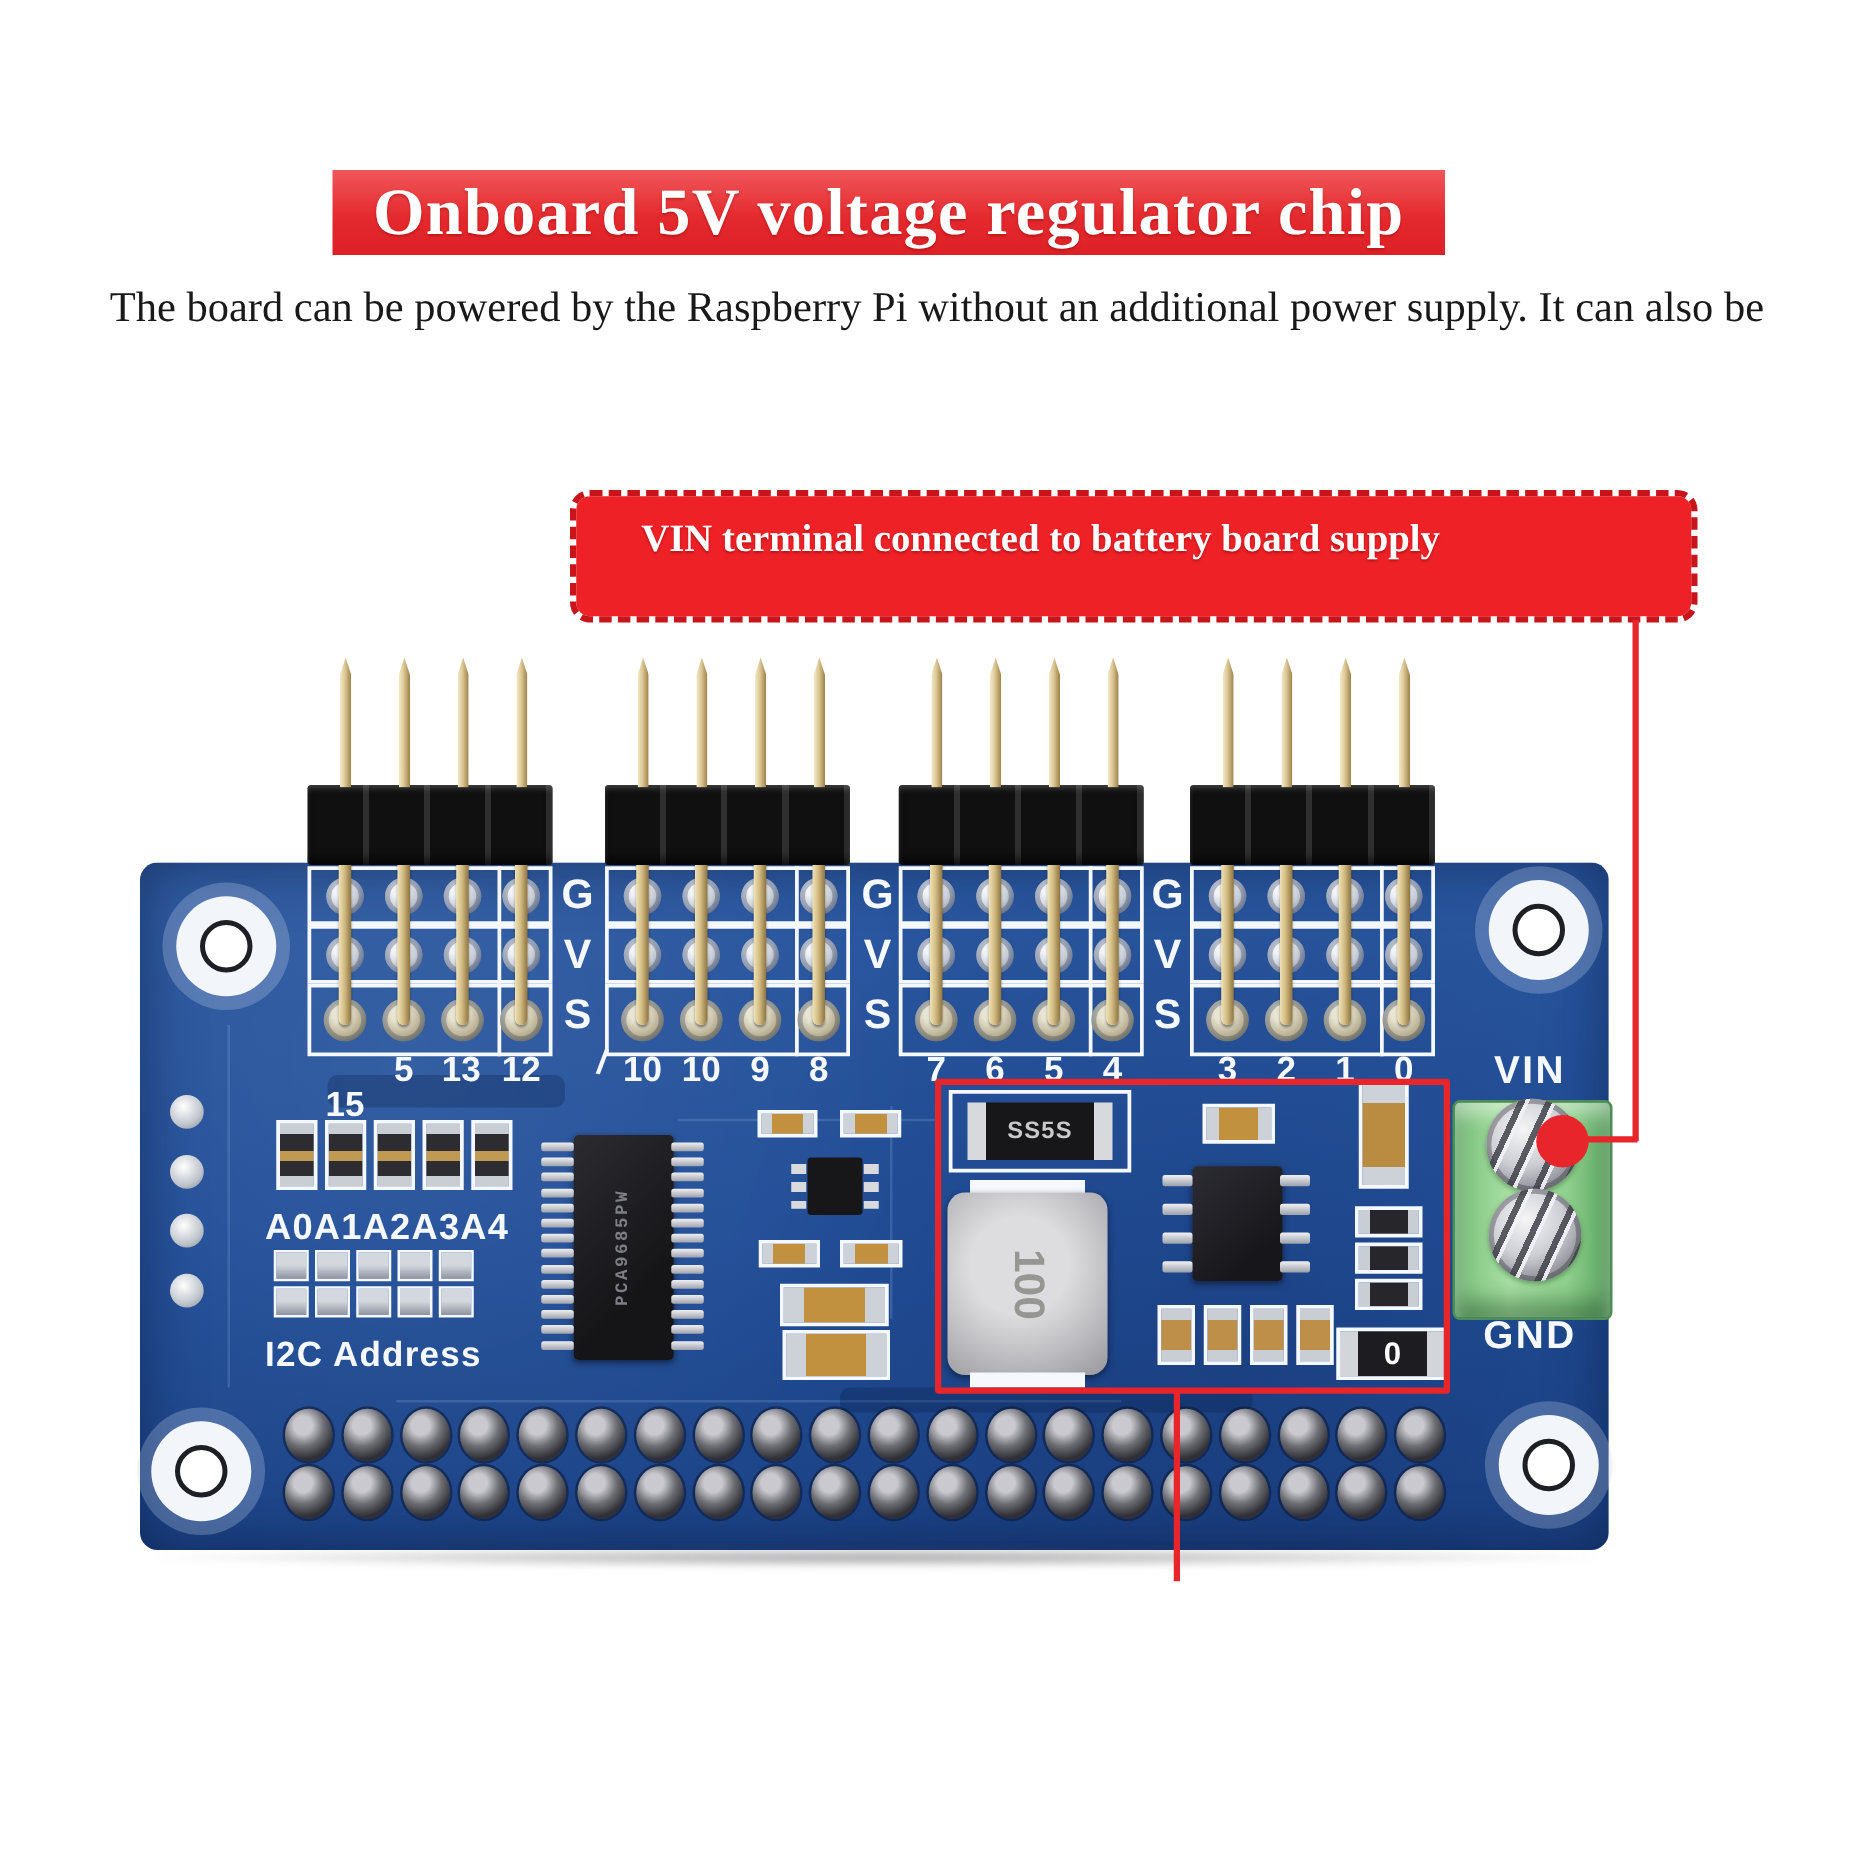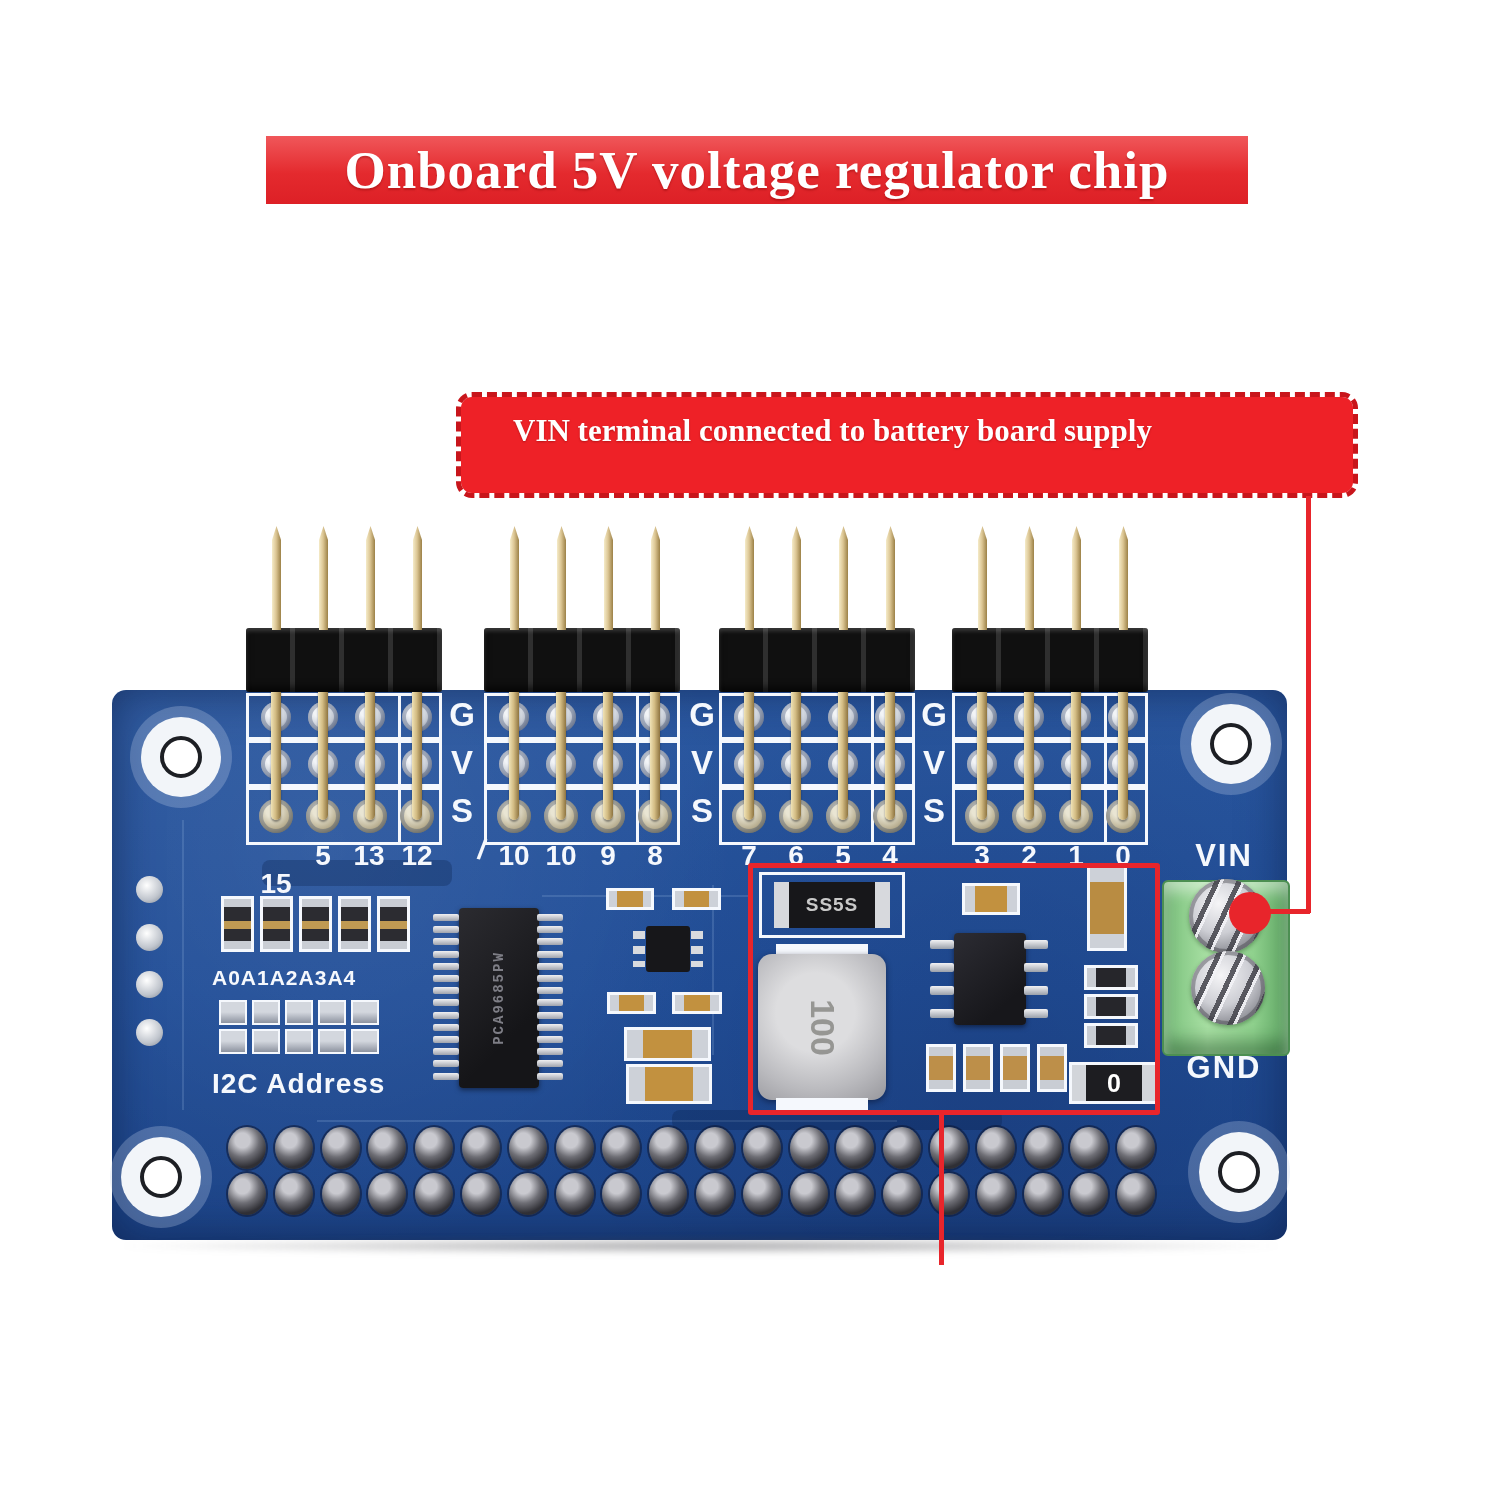--- a/index.html
+++ b/index.html
@@ -4,21 +4,21 @@
 <style>
   :root{
     --red:#e8252b; --callout:#ee2127; --pcb:#214e98; --silk:#f5f8fd;
     --gold:#d9c28a; --green:#98d794;
   }
   html,body{margin:0;padding:0;background:#fff;}
   .page{position:relative;width:1499px;height:1499px;background:#ffffff;overflow:hidden;
         font-family:"Liberation Serif",serif;}
 
   
-  .banner{position:absolute;left:266px;top:136px;width:982px;height:68px;
+  .banner{position:absolute;left:266px;top:136px;width:890px;height:68px;
           background:linear-gradient(180deg,#f0575a 0%,#e42a2e 55%,#dd2026 100%);
           display:flex;align-items:center;justify-content:center;}
   .banner span{font-weight:bold;font-size:53px;color:#fff;letter-spacing:1px;
                text-shadow:0 2px 2px rgba(120,0,0,.35);}
   .desc{position:absolute;left:0;width:1499px;margin:0;text-align:center;
         font-size:34px;color:#191919;}
   .desc.l1{top:228px;} .desc.l2{top:298px;}
 
   
   .callout{position:absolute;background:var(--callout);background-clip:padding-box;
@@ -86,21 +86,21 @@
 
   
   .via{position:absolute;width:27px;height:27px;border-radius:50%;
        background:radial-gradient(circle at 40% 35%,#ffffff,#c0c5cd 60%,#7f8794);}
   .res-v{position:absolute;width:33px;height:56px;border:3px solid var(--silk);box-sizing:border-box;
          background:linear-gradient(180deg,#c9cdd4 0 16%,#2c2c31 16% 44%,#c09a53 44% 60%,#2c2c31 60% 84%,#c9cdd4 84%);}
   .jumper{position:absolute;width:28px;height:25px;border:2.5px solid var(--silk);box-sizing:border-box;
           background:linear-gradient(180deg,#d3d7de 0 48%,#8d93a0 100%);}
   .silk-text{position:absolute;font-weight:bold;font-family:"Liberation Sans",sans-serif;
              color:var(--silk);white-space:nowrap;}
-  .silk-a0{left:100px;top:276px;font-size:21px;letter-spacing:1px;}
+  .silk-a0{left:100px;top:276px;font-size:29px;letter-spacing:1px;}
   .silk-i2c{left:100px;top:378px;font-size:28px;letter-spacing:1px;}
 
   
   .main-chip{position:absolute;left:347px;top:218px;width:80px;height:180px;border-radius:4px;
              background:linear-gradient(135deg,#2b2b30,#151518 70%);
              box-shadow:0 2px 5px rgba(0,0,10,.5);display:flex;align-items:center;justify-content:center;}
   .main-chip span{transform:rotate(-90deg);font:bold 14px "Liberation Mono",monospace;
                   color:#7e7e86;letter-spacing:2px;white-space:nowrap;}
   .chip-pin{position:absolute;width:26px;height:7px;border-radius:2px;
             background:linear-gradient(180deg,#f0f0f2,#9fa3ad);}
@@ -152,20 +152,21 @@
 </style>
 </head>
 <body>
 
 <div class="page">
 
   <div class="banner">
     <span>Onboard 5V voltage regulator chip</span>
   </div>
 
+  <p class="desc l1">The board can be powered by the Raspberry Pi without an additional power supply. It can also be</p>
 
   <div class="callout callout-top">
     <div class="cl">VIN terminal connected to battery board supply</div>
   </div>
 
   <div class="board" id="board">
 
     <div class="trace" style="left:70px;top:130px;width:2px;height:290px;"></div>
     <div class="trace" style="left:205px;top:430px;width:580px;height:2px;"></div>
     <div class="trace" style="left:600px;top:195px;width:2px;height:170px;"></div>

